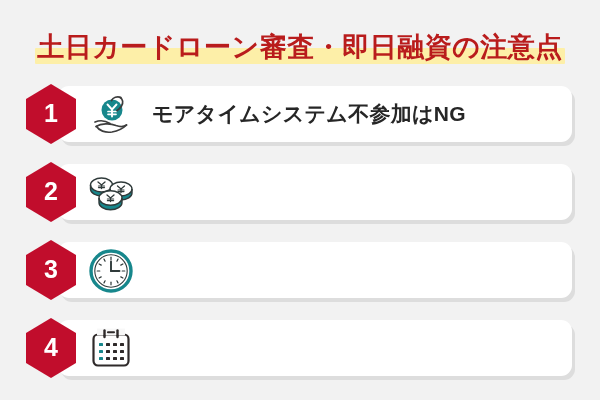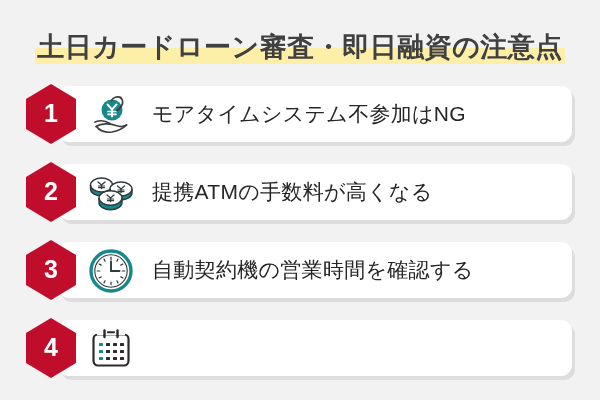--- a/index.html
+++ b/index.html
@@ -24,21 +24,21 @@
     height: 52px;
     display: flex;
     align-items: center;
     justify-content: center;
   }
   .title {
     position: relative;
     display: inline-block;
     font-size: 27px;
     font-weight: bold;
-    color: #404040;
+    color: #b91c1c;
     letter-spacing: 0.5px;
     line-height: 1;
     padding: 0 2px 2px 2px;
     white-space: nowrap;
   }
   .title .hl {
     position: absolute;
     left: 0;
     right: 0;
     bottom: -1px;
@@ -109,21 +109,21 @@
   }
   .icon svg { display: block; }
   .row-text {
     position: absolute;
     left: 152px;
     top: 0;
     height: 60px;
     display: flex;
     align-items: center;
     font-size: 21px;
-    font-weight: normal;
+    font-weight: bold;
     color: #262626;
     letter-spacing: 0.3px;
     z-index: 2;
     white-space: nowrap;
   }
 </style>
 </head>
 <body>
 
 <div class="title-wrap">
@@ -189,21 +189,20 @@
           <path d="M12 29 a11.5 7.3 0 0 1 23 0 v4.5 a11.5 7.3 0 0 1 -23 0 z" fill="#17878c"></path>
           <ellipse cx="23.5" cy="29" rx="11.5" ry="7.3" fill="#ffffff" stroke="#2f3a3a" stroke-width="1.4"></ellipse>
           <path d="M12 29 v4.5 a11.5 7.3 0 0 0 23 0 v-4.5" fill="none" stroke="#2f3a3a" stroke-width="1.4"></path>
           <path d="M20 26 L23.5 29 L27 26" stroke="#2f3a3a" stroke-width="1.3" fill="none" stroke-linecap="round"></path>
           <line x1="23.5" y1="29" x2="23.5" y2="32.6" stroke="#2f3a3a" stroke-width="1.3" stroke-linecap="round"></line>
           <line x1="20.4" y1="30" x2="26.6" y2="30" stroke="#2f3a3a" stroke-width="1.2" stroke-linecap="round"></line>
           <line x1="20.4" y1="31.7" x2="26.6" y2="31.7" stroke="#2f3a3a" stroke-width="1.2" stroke-linecap="round"></line>
         </g>
       </svg>
     </div>
-    <div class="row-text">提携ATMの手数料が高くなる</div>
   </div>
 
   <div class="row">
     <div class="card"></div>
     <div class="hexa">
       <span>3</span>
     </div>
     <div class="icon">
       <svg width="46" height="46" viewBox="0 0 46 46">
         <circle cx="23" cy="23" r="20" fill="#ffffff" stroke="#17878c" stroke-width="3.4"></circle>
@@ -219,21 +218,20 @@
           <line x1="30" y1="34.9" x2="28.9" y2="32.8"></line>
           <line x1="16" y1="34.9" x2="17.1" y2="32.8"></line>
           <line x1="11.1" y1="30" x2="13.2" y2="28.9"></line>
           <line x1="11.1" y1="16" x2="13.2" y2="17.1"></line>
           <line x1="16" y1="11.1" x2="17.1" y2="13.2"></line>
         </g>
         <line x1="23" y1="23" x2="23" y2="13.5" stroke="#2f3a3a" stroke-width="1.9" stroke-linecap="round"></line>
         <line x1="23" y1="23" x2="31.5" y2="23" stroke="#2f3a3a" stroke-width="1.9" stroke-linecap="round"></line>
       </svg>
     </div>
-    <div class="row-text">自動契約機の営業時間を確認する</div>
   </div>
 
   <div class="row">
     <div class="card"></div>
     <div class="hexa">
       <span>4</span>
     </div>
     <div class="icon">
       <svg width="46" height="46" viewBox="0 0 46 46">
         <rect x="5.5" y="8.5" width="35" height="31" rx="4.5" ry="4.5" fill="#ffffff" stroke="#2f2a2a" stroke-width="2.2"></rect>

